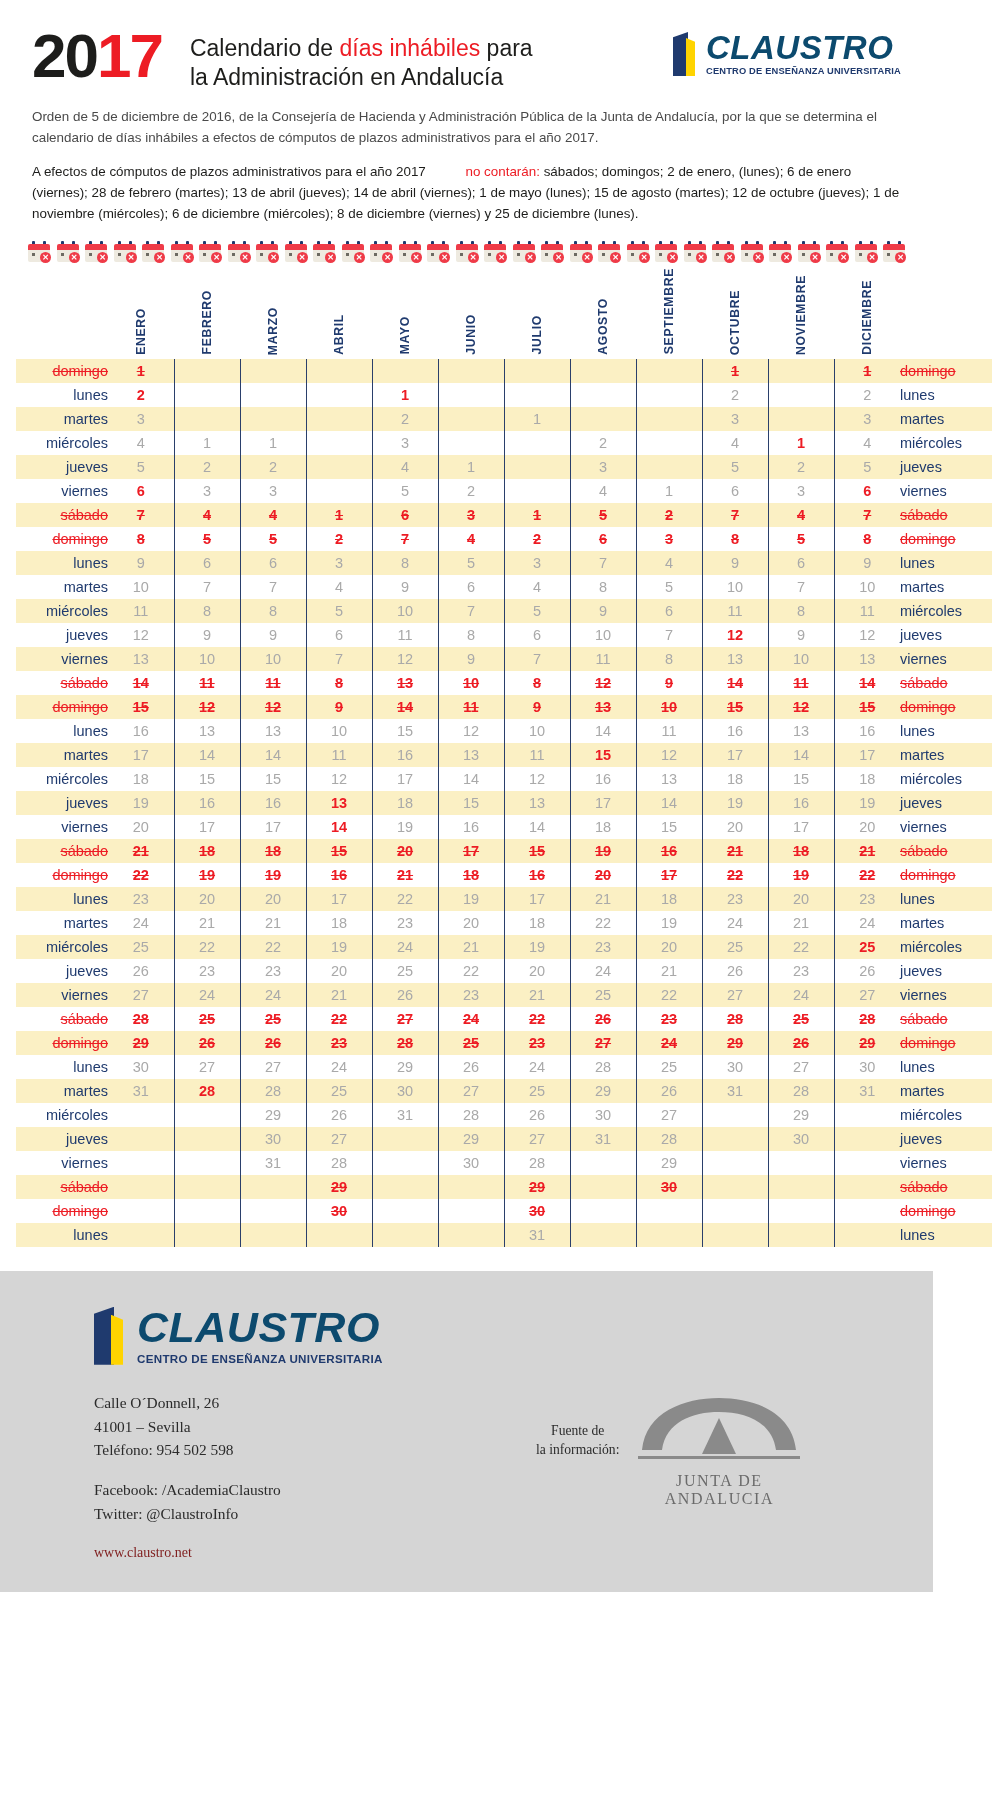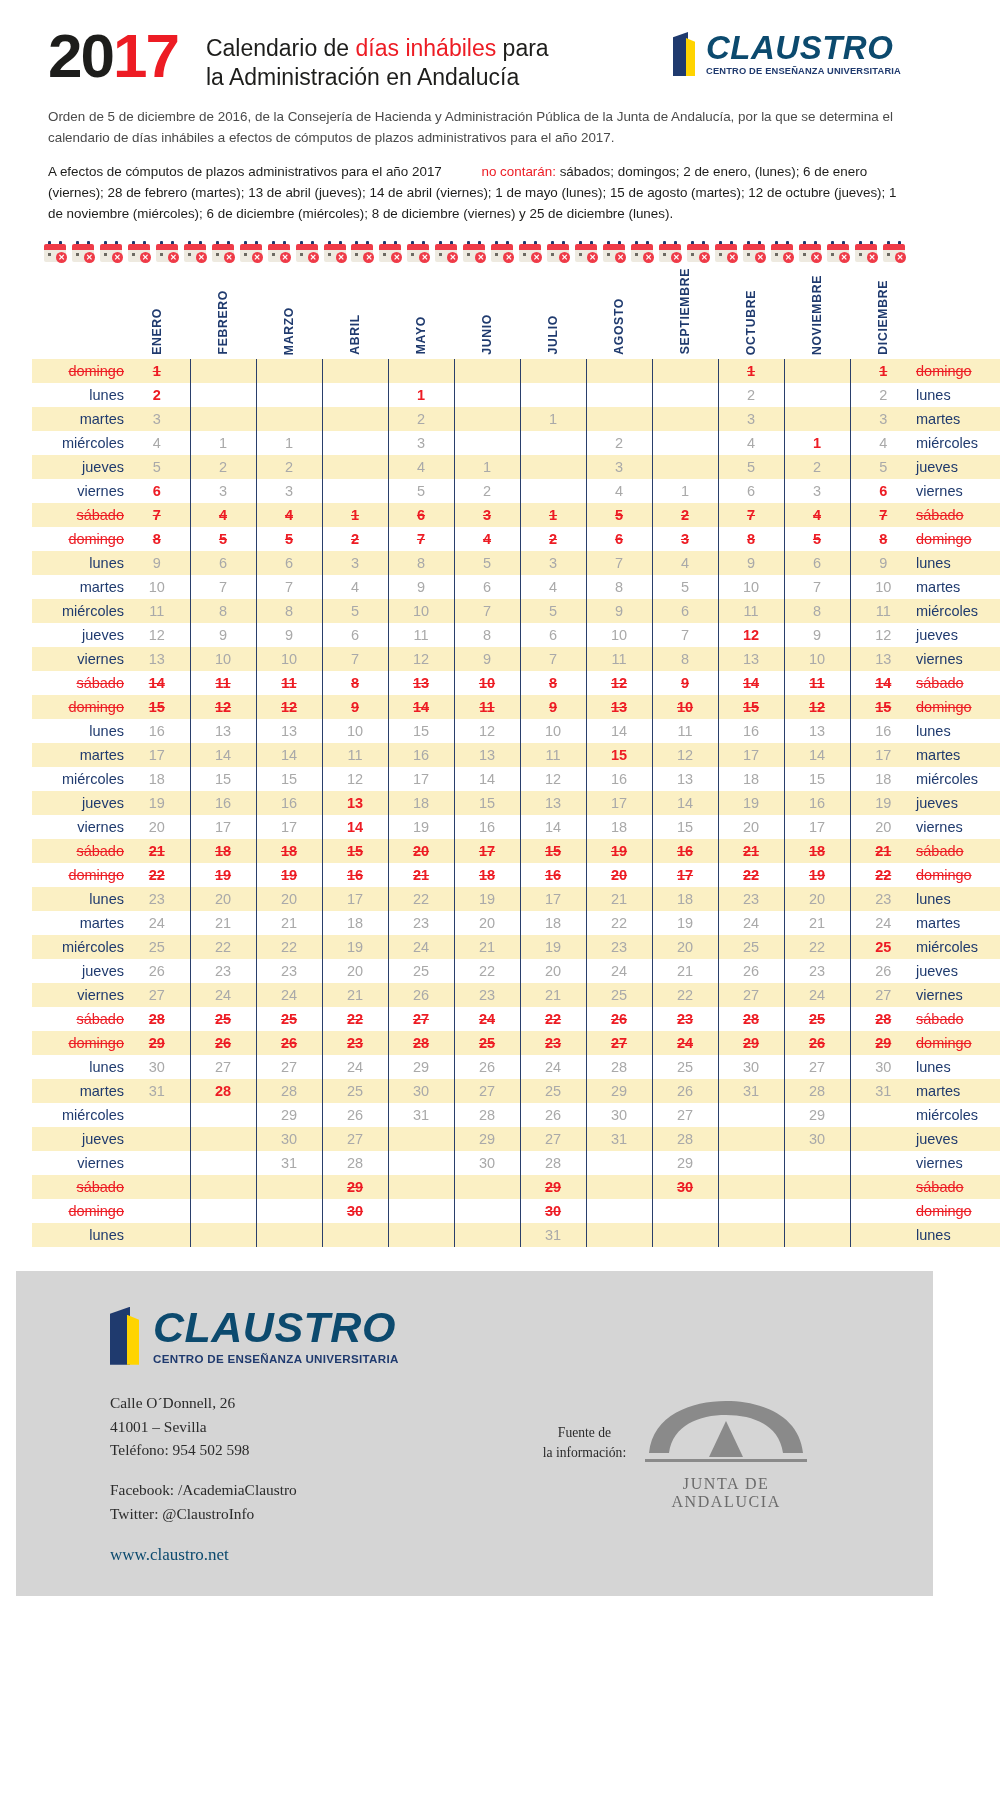--- a/index.html
+++ b/index.html
@@ -6,21 +6,21 @@
   * { box-sizing: border-box; }
   html, body { margin:0; padding:0; }
   body {
     width:1000px;
     background:#ffffff;
     font-family:"Liberation Sans", sans-serif;
     color:#3a3a3a;
     -webkit-font-smoothing:antialiased;
   }
 
-  .page { width:933px; position:relative;padding-left:16px; }
+  .page { width:933px; position:relative; }
 
   
   .header {
     display:flex;
     align-items:flex-start;
     padding:28px 32px 0 32px;
   }
   .year {
     font-size:62px;
     font-weight:bold;
@@ -170,21 +170,21 @@
   .footer-logo .logo-word { font-size:43px; }
   .footer-logo .logo-sub { font-size:11.6px; letter-spacing:.3px; margin-top:4px; }
 
   .contact {
     font-family:"Liberation Serif", serif;
     font-size:15.4px;
     line-height:1.55;
     color:#2b2b2b;
   }
   .contact .blk { margin-bottom:16px;margin-top:16px; }
-  .contact .web { color:#0c4a6e; font-size:17px; }
+  .contact .web { color:#7f1d1d; font-size:14px; }
 
   .footer-right {
     width:42%;
     display:flex; flex-direction:row; align-items:center;
     padding-top:26px;
   }
   .fuente {
     font-family:"Liberation Serif", serif;
     font-size:13.6px; color:#2b2b2b; text-align:center; line-height:1.45;
     margin-bottom:16px;

